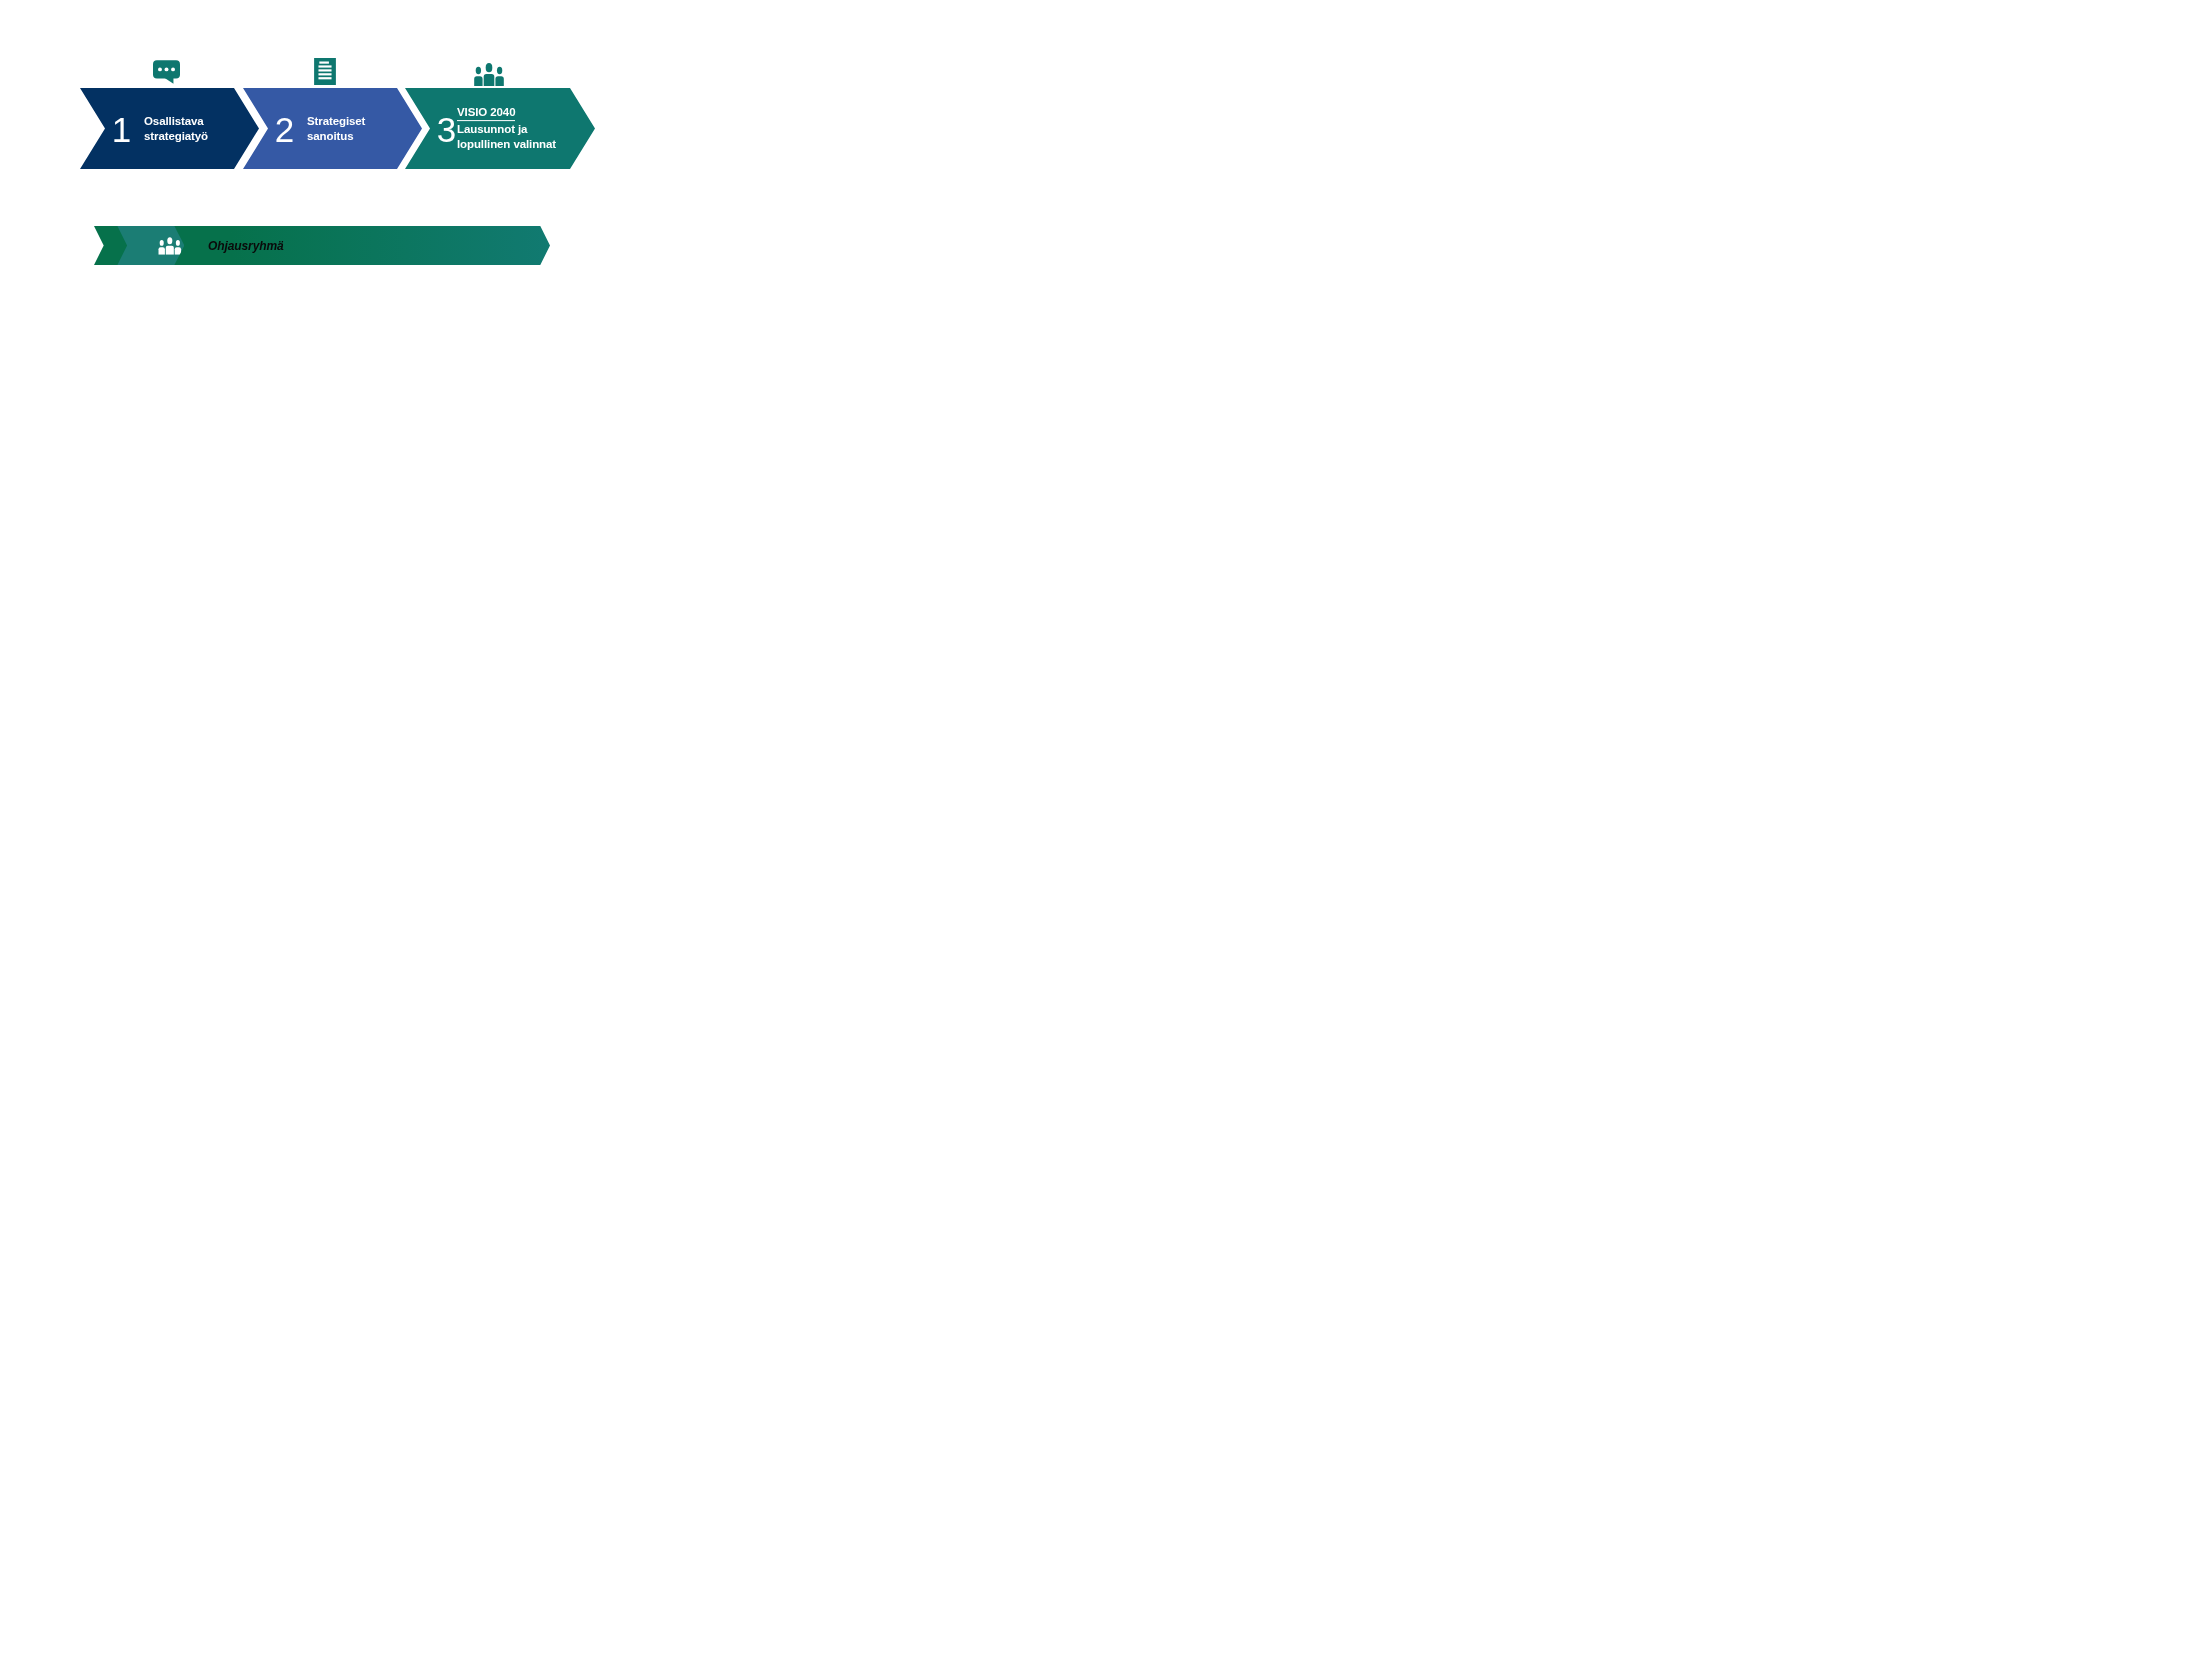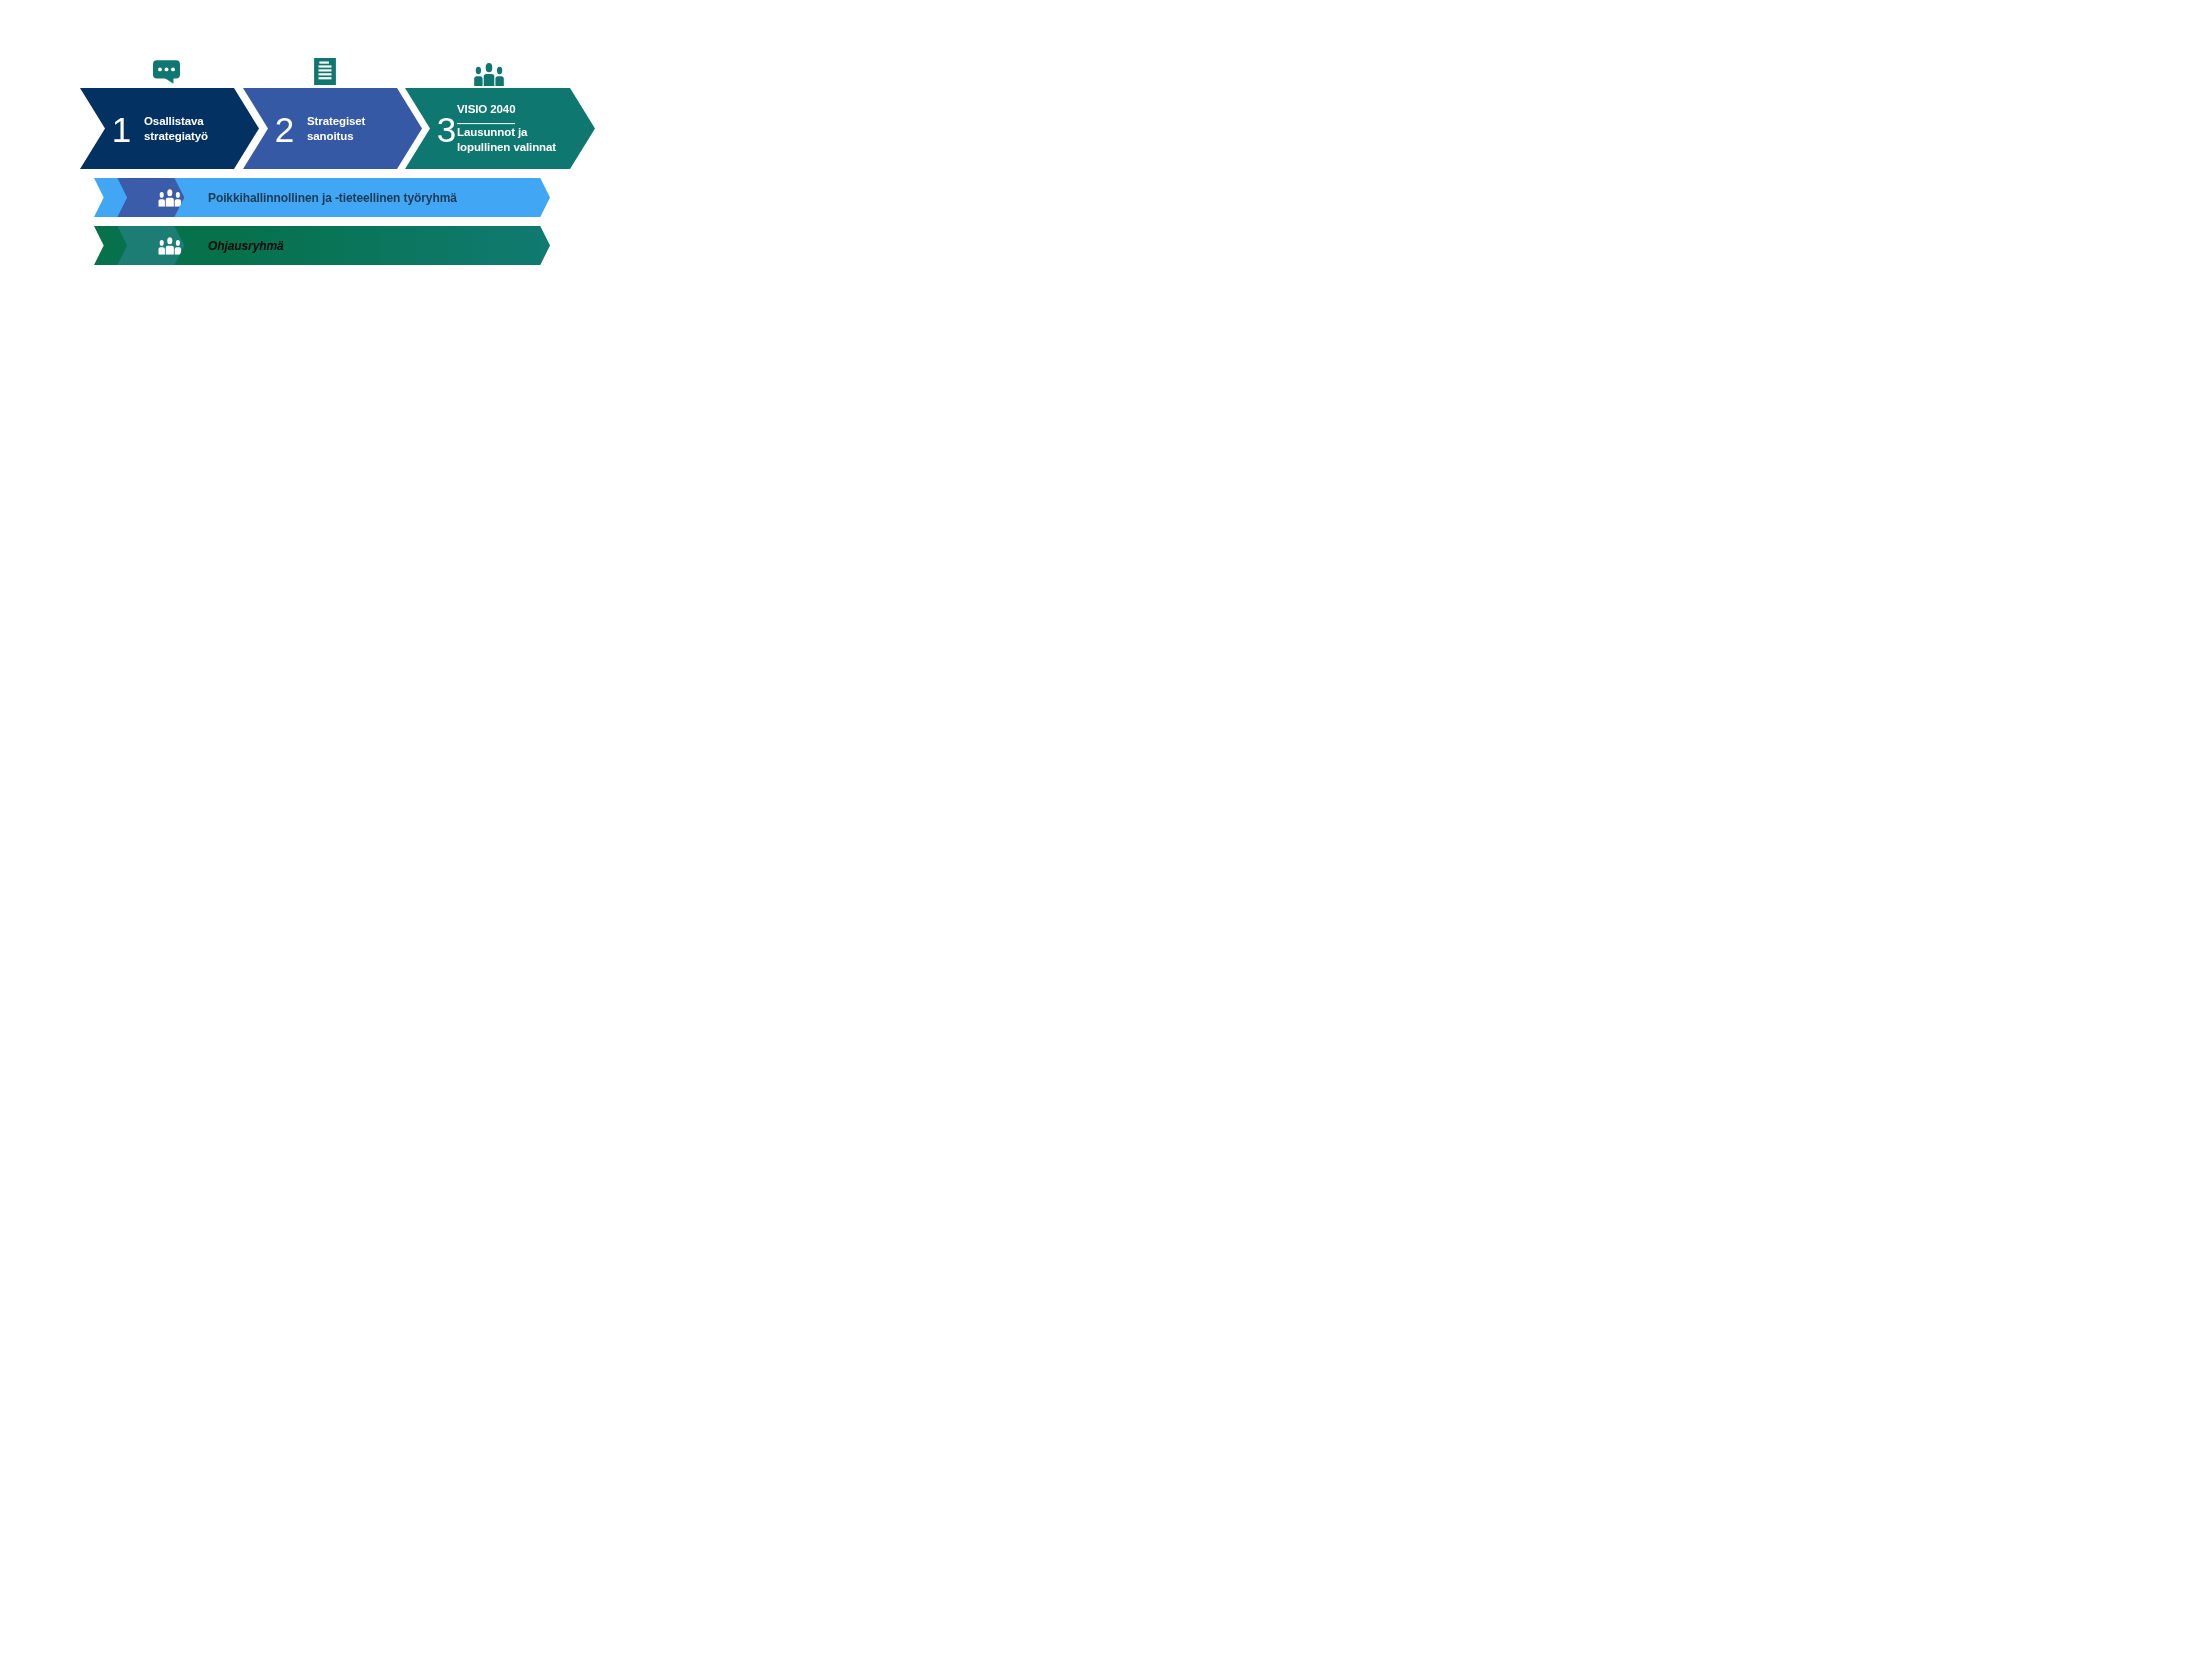--- a/index.html
+++ b/index.html
@@ -21,21 +21,21 @@
     left:24px;width:35px;text-align:center;
     font-size:35px;font-weight:400;line-height:1;color:#fff;
   }
   .step-label{
     position:absolute;top:50%;transform:translateY(-50%);
     left:64px;font-size:11.5px;font-weight:bold;line-height:15px;
     letter-spacing:-0.1px;color:#fff;white-space:nowrap;
   }
   .step3 .step-label{left:52px;}
   .visio-heading{
-    display:inline-block;border-bottom:1.3px solid #fff;padding-bottom:6px;margin-bottom:1.8px;
+    display:inline-block;border-bottom:1.3px solid #fff;padding-bottom:0;margin-bottom:1.8px;
   }
   
   .top-icon{position:absolute;color:var(--teal);}
   .icon-bubble{left:153px;top:60px;}
   .icon-doc{left:314px;top:58px;}
   .icon-people-top{left:472px;top:63px;}
   
   .banner{
     position:absolute;left:94px;width:456px;height:39px;
     clip-path:polygon(0 0, calc(100% - 9.7px) 0, 100% 50%, calc(100% - 9.7px) 100%, 0 100%, 9.7px 50%);
@@ -112,35 +112,20 @@
 
   <div class="chevron step3">
     <div class="num">3</div>
     <div class="step-label">
       <div><span class="visio-heading">VISIO 2040</span></div>
       <div>Lausunnot ja</div>
       <div>lopullinen valinnat</div>
     </div>
   </div>
 
-  <div class="banner banner1">
-    <div class="band">
-      <div class="band-icon">
-        <svg width="25.6" height="18.5" viewBox="0 0 76 52">
-          <ellipse cx="14" cy="17" rx="6" ry="8.5" fill="currentColor"></ellipse>
-          <path d="M4.5 52 L4.5 36 Q4.5 30 10.5 30 L17.5 30 Q23.5 30 23.5 36 L23.5 52 Z" fill="currentColor"></path>
-          <ellipse cx="62" cy="17" rx="6" ry="8.5" fill="currentColor"></ellipse>
-          <path d="M52.5 52 L52.5 36 Q52.5 30 58.5 30 L65.5 30 Q71.5 30 71.5 36 L71.5 52 Z" fill="currentColor"></path>
-          <ellipse cx="38" cy="10.5" rx="7.5" ry="10.5" fill="currentColor"></ellipse>
-          <path d="M26 52 L26 31 Q26 25 32 25 L44 25 Q50 25 50 31 L50 52 Z" fill="currentColor"></path>
-        </svg>
-      </div>
-    </div>
-    <div class="banner-label">Poikkihallinnollinen ja -tieteellinen työryhmä</div>
-  </div>
 
   <div class="banner banner2">
     <div class="band">
       <div class="band-icon">
         <svg width="25.6" height="18.5" viewBox="0 0 76 52">
           <ellipse cx="14" cy="17" rx="6" ry="8.5" fill="currentColor"></ellipse>
           <path d="M4.5 52 L4.5 36 Q4.5 30 10.5 30 L17.5 30 Q23.5 30 23.5 36 L23.5 52 Z" fill="currentColor"></path>
           <ellipse cx="62" cy="17" rx="6" ry="8.5" fill="currentColor"></ellipse>
           <path d="M52.5 52 L52.5 36 Q52.5 30 58.5 30 L65.5 30 Q71.5 30 71.5 36 L71.5 52 Z" fill="currentColor"></path>
           <ellipse cx="38" cy="10.5" rx="7.5" ry="10.5" fill="currentColor"></ellipse>

